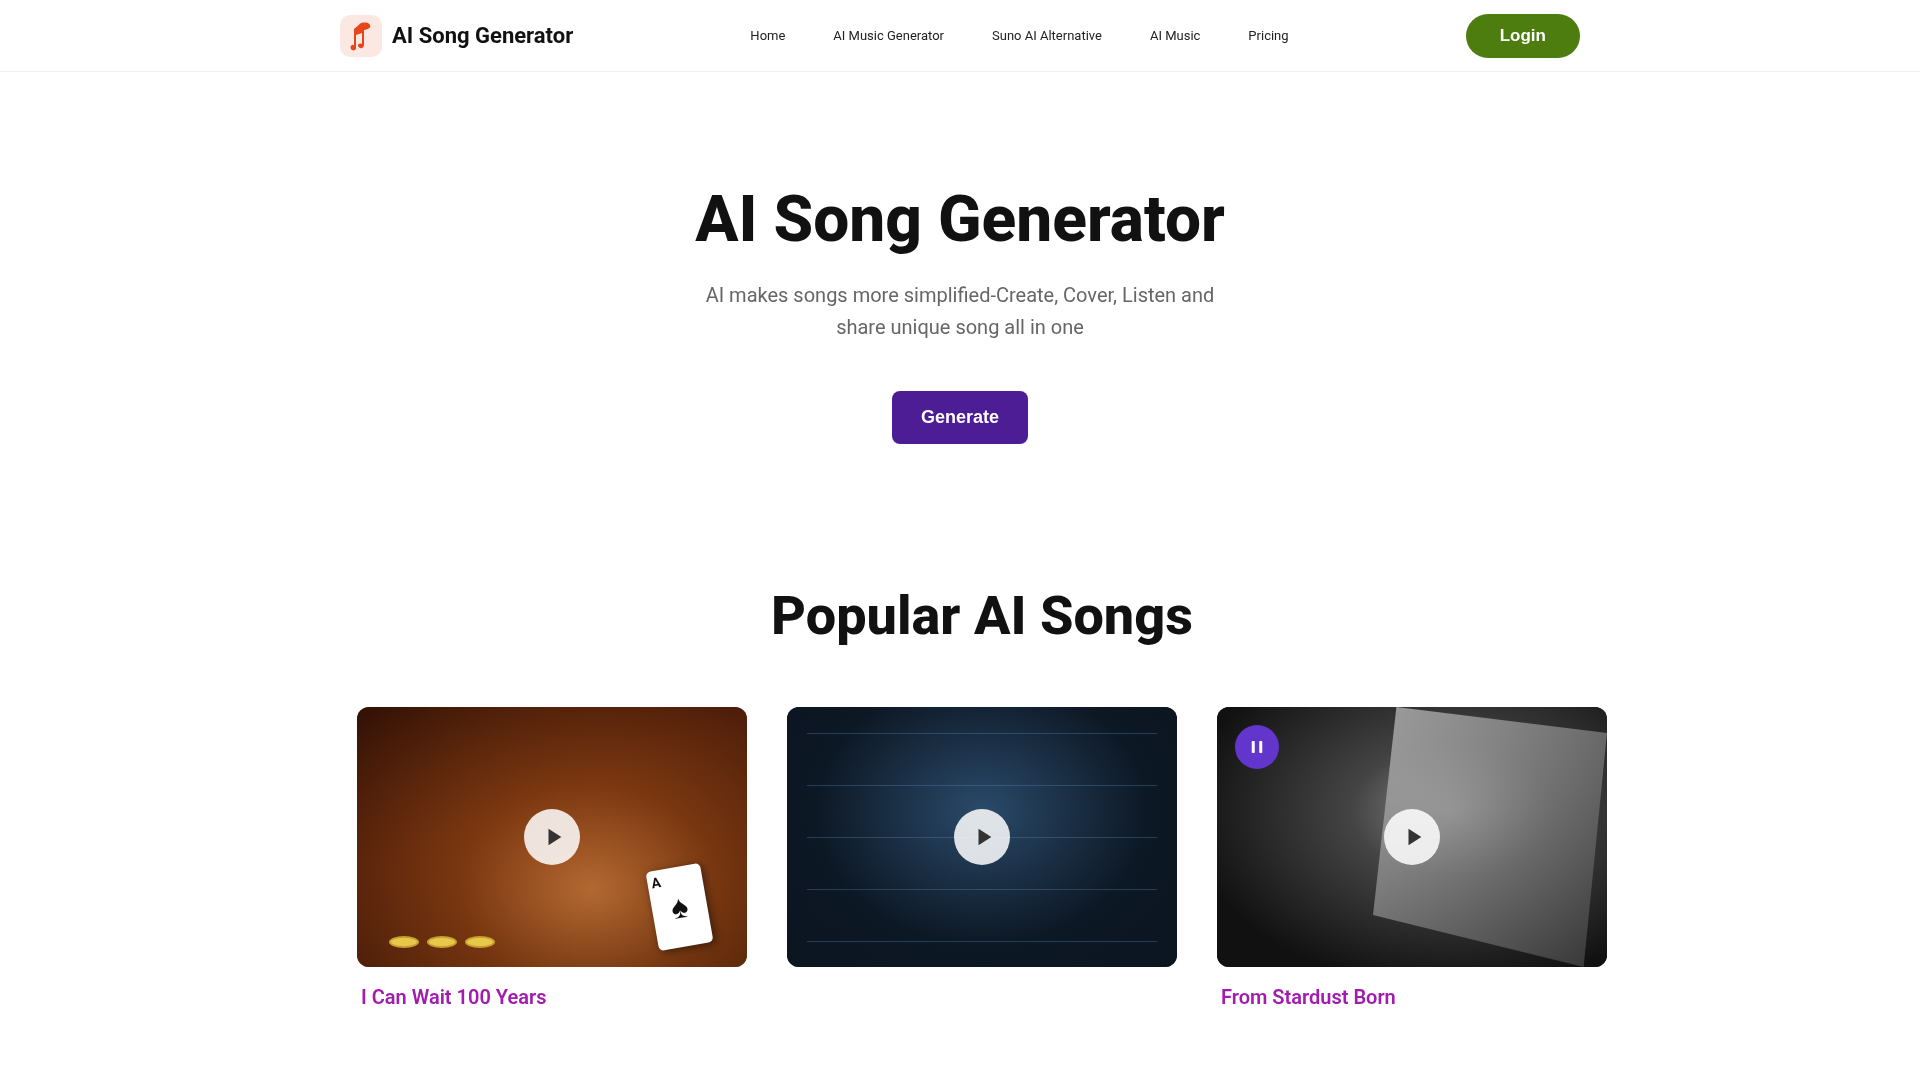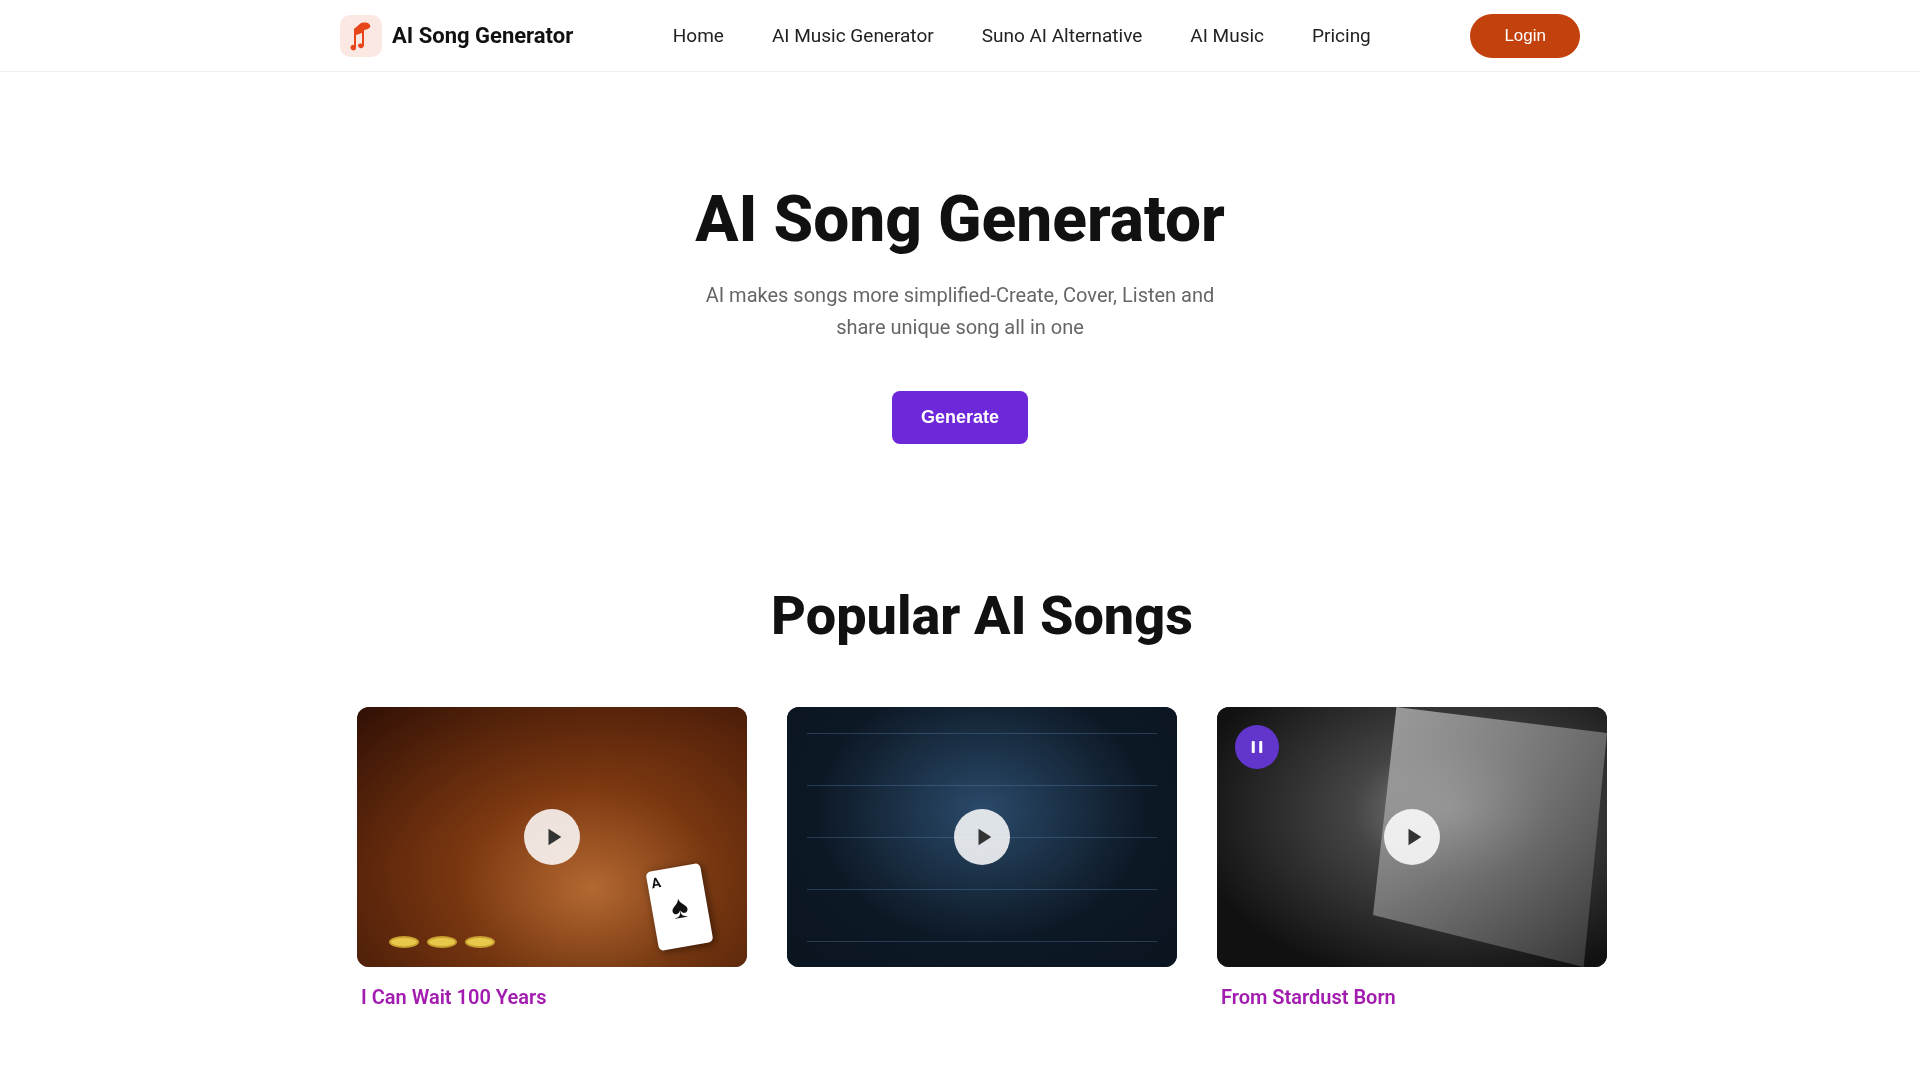--- a/index.html
+++ b/index.html
@@ -43,34 +43,34 @@
       color: #111;
     }
 
     nav {
       display: flex;
       align-items: center;
       gap: 48px;
     }
 
     nav a {
-      font-size: 19px;
+      font-size: 13px;
       color: #222;
       text-decoration: none;
       font-weight: 400;
     }
 
     .login-btn {
-      background: #c2410c;
+      background: #4d7c0f;
       color: #fff;
       border: none;
       border-radius: 28px;
       padding: 12px 34px;
       font-size: 17px;
-      font-weight: 400;
+      font-weight: 700;
       cursor: pointer;
     }
 
     
     .hero {
       text-align: center;
       padding: 110px 0 60px;
     }
 
     .hero-title {
@@ -82,21 +82,21 @@
 
     .hero-subtitle {
       font-size: 20px;
       color: #666;
       line-height: 1.6;
       max-width: 520px;
       margin: 16px auto 48px;
     }
 
     .generate-btn {
-      background: #6d28d9;
+      background: #4c1d95;
       color: #fff;
       border: none;
       border-radius: 8px;
       padding: 16px 29px;
       font-size: 18px;
       font-weight: 600;
       cursor: pointer;
     }
 
     

